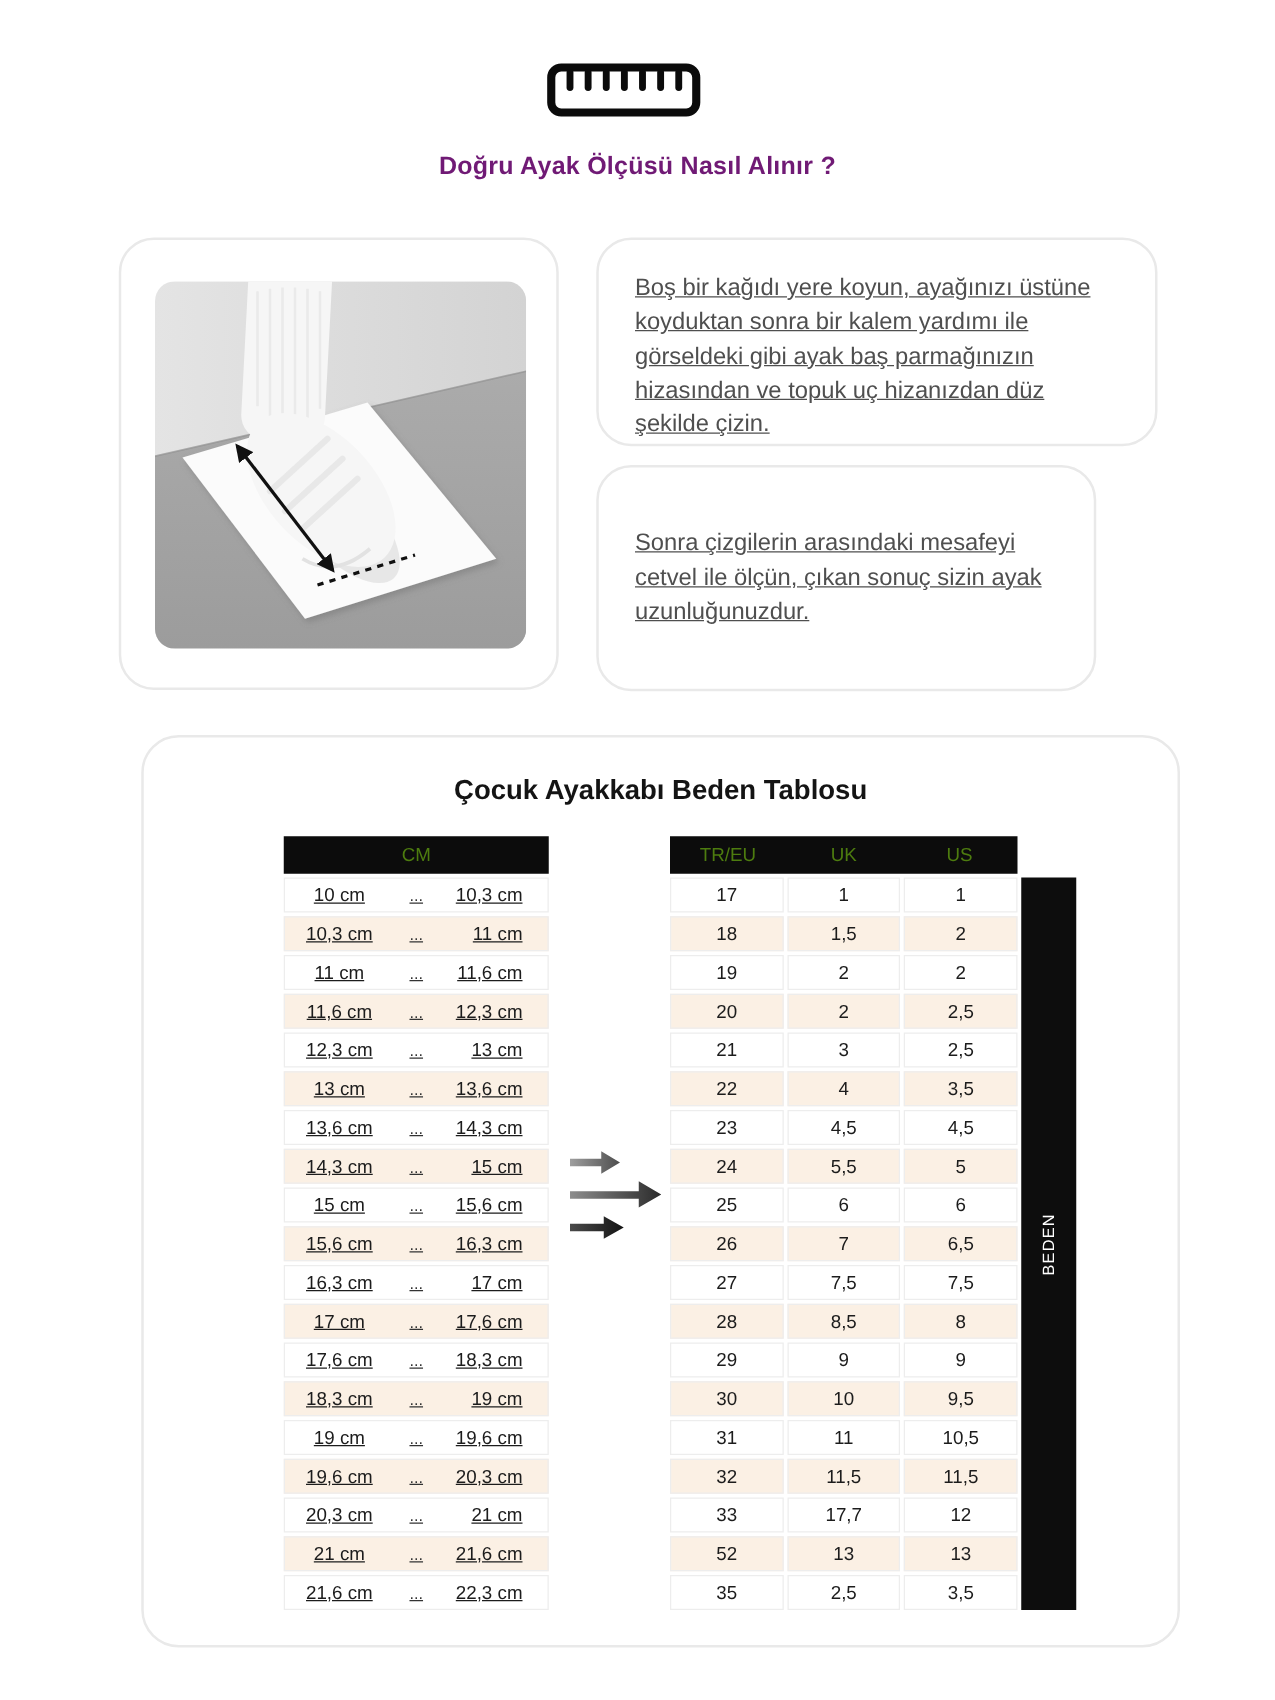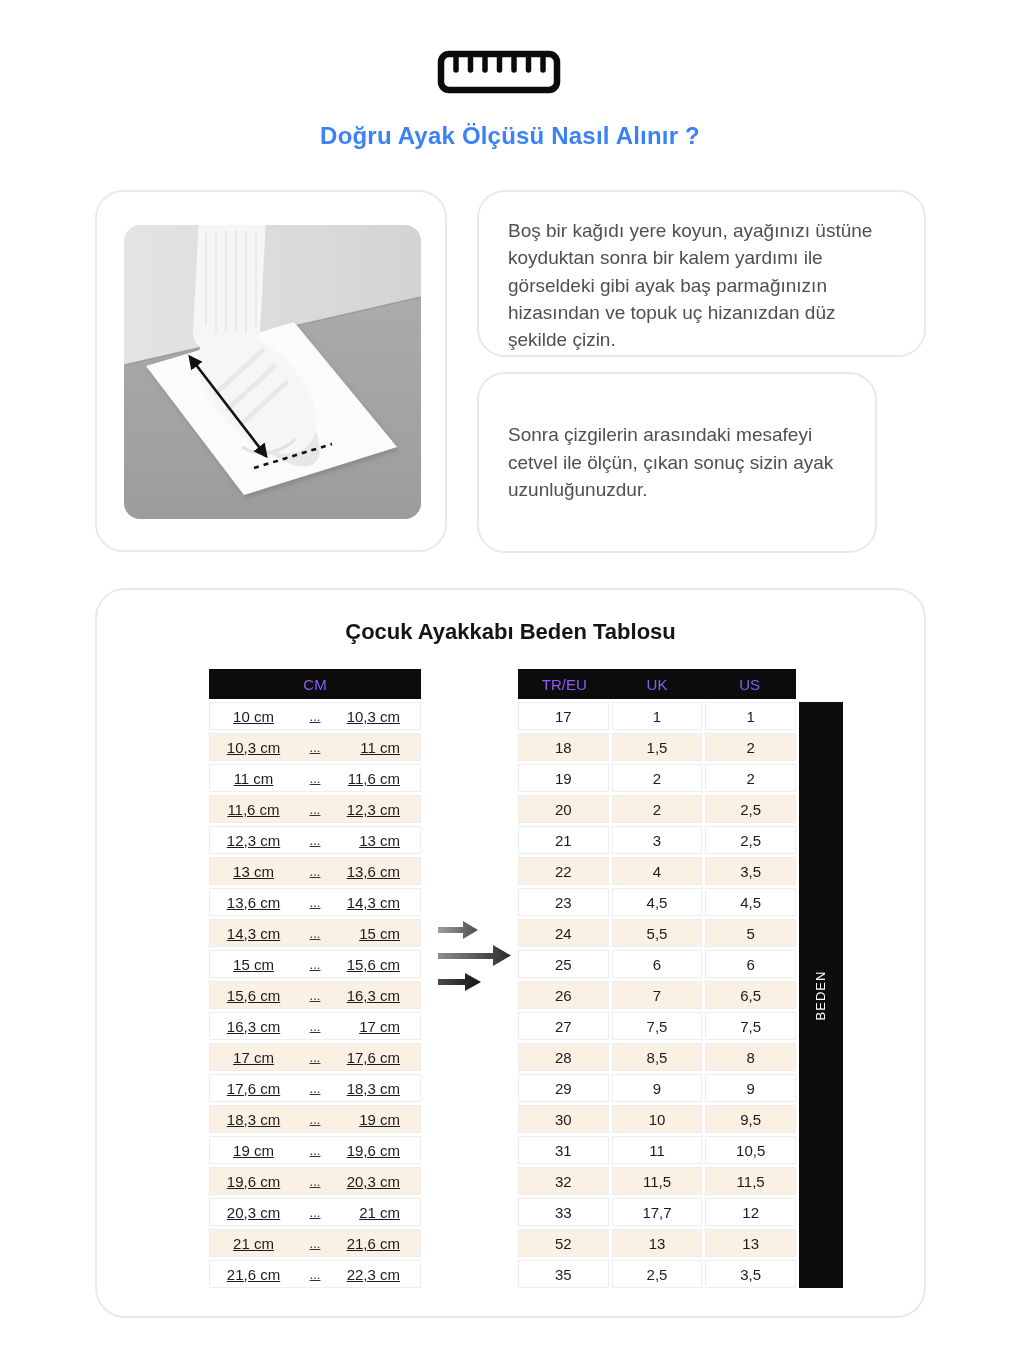--- a/index.html
+++ b/index.html
@@ -9,35 +9,35 @@
     --cell-border:#ededed;
     --text-dark:#1c1c1c;
     --text-body:#4f4f4f;
   }
   *{margin:0;padding:0;box-sizing:border-box;}
   body{background:#ffffff;font-family:"Liberation Sans","DejaVu Sans",sans-serif;}
   .page{position:relative;width:1020px;height:1360px;background:#ffffff;overflow:hidden;}
 
   .ruler-wrap{position:absolute;left:437px;top:50px;width:124px;height:46px;}
   .main-title{position:absolute;left:0;top:122px;width:1020px;text-align:center;
-    font-size:24px;font-weight:700;color:#3b82f6;letter-spacing:.2px;}
+    font-size:20px;font-weight:700;color:#701a75;letter-spacing:.2px;}
 
   .card{position:absolute;background:#fff;border:2px solid var(--card-border);border-radius:28px;}
   .photo-card{left:95px;top:190px;width:352px;height:362px;}
   .photo{position:absolute;left:27px;top:33px;width:297px;height:294px;border-radius:16px;overflow:hidden;}
   .info-card-1{left:477px;top:190px;width:449px;height:167px;}
   .info-card-2{left:477px;top:372px;width:400px;height:181px;display:flex;align-items:center;}
-  .info-text{padding:25px 34px 0 29px;font-size:19px;line-height:1.44;color:var(--text-body);}
+  .info-text{padding:25px 34px 0 29px;font-size:19px;line-height:1.44;color:var(--text-body);text-decoration:underline;}
   .info-card-2 .info-text{padding-top:0;}
 
-  .size-card{left:95px;top:588px;width:831px;height:730px;border-radius:30px;}
+  .size-card{left:113px;top:588px;width:831px;height:730px;border-radius:30px;}
   .size-title{position:absolute;left:0;top:29px;width:100%;text-align:center;
     font-size:22px;font-weight:700;color:#141414;}
 
-  .thead{height:30px;background:var(--header-bg);color:#8b5cf6;font-size:15px;
+  .thead{height:30px;background:var(--header-bg);color:#4d7c0f;font-size:15px;
     display:flex;align-items:center;justify-content:center;margin-bottom:3px;}
   .cm-table{position:absolute;left:112px;top:79px;width:212px;}
   .size-table{position:absolute;left:421px;top:79px;width:278px;}
   .size-table .thead{display:grid;grid-template-columns:repeat(3,1fr);}
   .size-table .thead span{text-align:center;}
 
   .trow{margin-bottom:3px;height:28px;font-size:15px;color:var(--text-dark);}
   .cm-row{display:grid;grid-template-columns:1fr 36px 1fr;background:#fff;border:1px solid var(--cell-border);}
   .cm-row.alt{background:var(--row-alt);}
   .cm-row .cell{display:flex;align-items:center;justify-content:center;height:100%;text-decoration:underline;}

